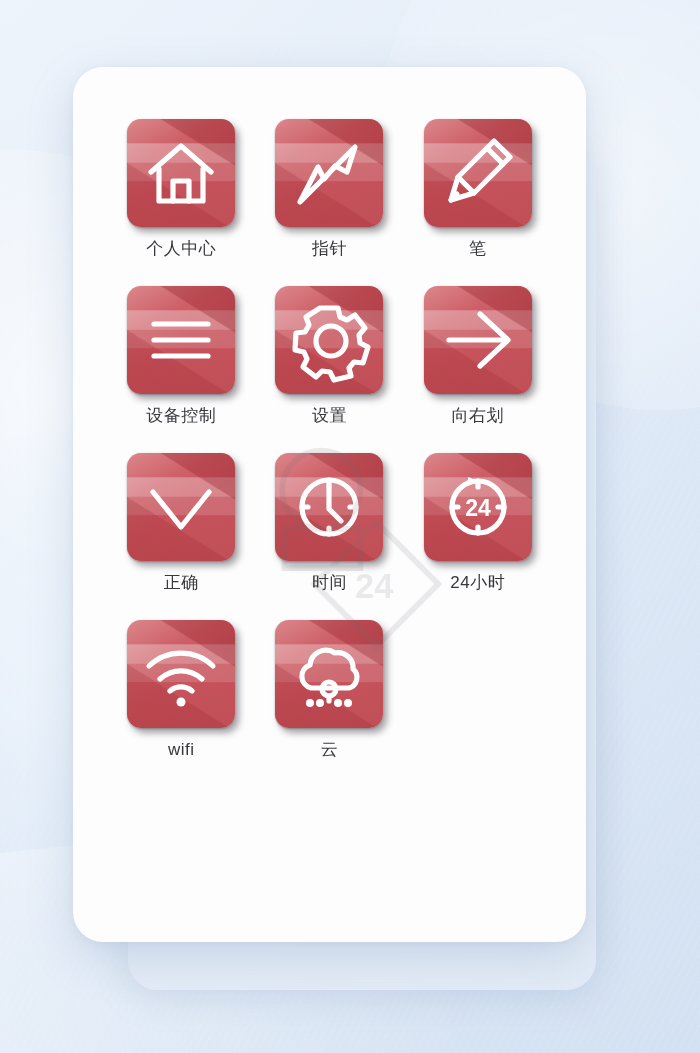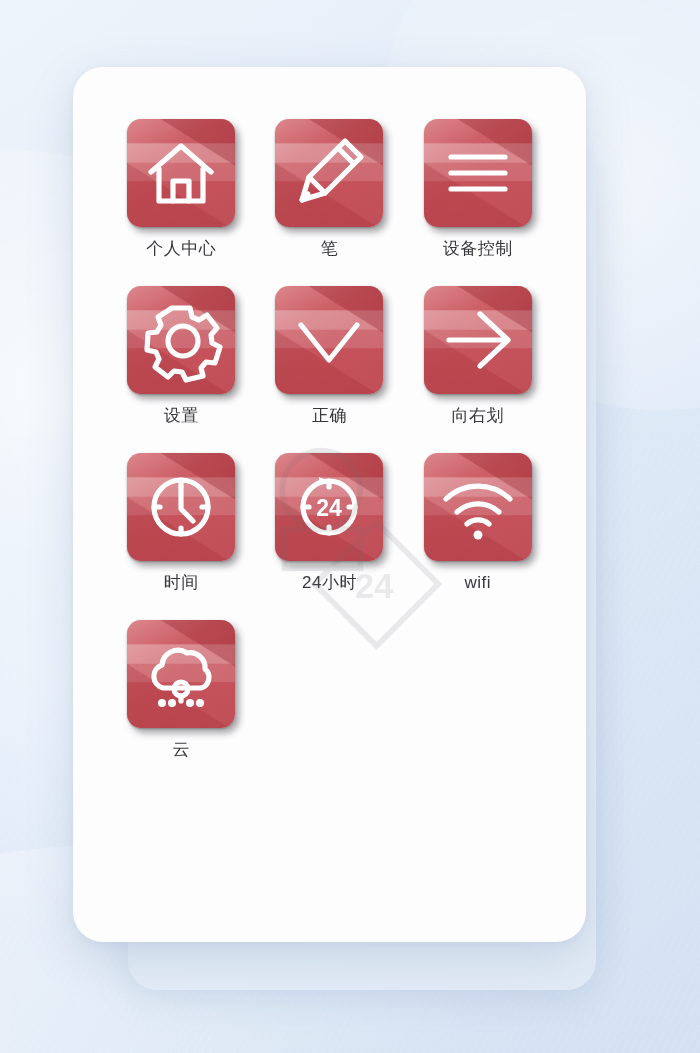--- a/index.html
+++ b/index.html
@@ -201,20 +201,30 @@
           <svg viewBox="0 0 108 108">
             <path d="M24 53 L54 27 L84 53"></path>
             <path d="M32 50 L32 82 L76 82 L76 50"></path>
             <path d="M46 82 L46 62 L62 62 L62 82"></path>
           </svg>
         </div>
       </div>
       <div class="tile-label">个人中心</div>
     </div>
 
+    <div class="grid-cell">
+      <div class="tile">
+        <div class="tile-glyph">
+          <svg viewBox="0 0 108 108">
+            <path d="M25 83 L80 28 L72 53 L60 47 L49 60 L43 48 Z"></path>
+          </svg>
+        </div>
+      </div>
+      <div class="tile-label">指针</div>
+    </div>
 
 
     <div class="grid-cell">
       <div class="tile">
         <div class="tile-glyph">
           <svg viewBox="0 0 108 108">
             <path d="M27 81 L34 58 L70 22 L86 38 L50 74 Z"></path>
             <path d="M34 58 L50 74"></path>
             <path d="M63 29 L79 45"></path>
             <path d="M27 81 L33 75" stroke-width="9"></path>
@@ -247,37 +257,37 @@
           </svg>
         </div>
       </div>
       <div class="tile-label">设置</div>
     </div>
 
     <div class="grid-cell">
       <div class="tile">
         <div class="tile-glyph">
           <svg viewBox="0 0 108 108">
-            <path d="M26 39 L54 74 L82 39" stroke-width="7"></path>
-          </svg>
-        </div>
-      </div>
-      <div class="tile-label">正确</div>
-    </div>
-
-    <div class="grid-cell">
-      <div class="tile">
-        <div class="tile-glyph">
-          <svg viewBox="0 0 108 108">
             <path d="M25 54 L82 54" stroke-width="7"></path>
             <path d="M56 28 L84 54 L56 80" stroke-width="7"></path>
           </svg>
         </div>
       </div>
       <div class="tile-label">向右划</div>
+    </div>
+
+    <div class="grid-cell">
+      <div class="tile">
+        <div class="tile-glyph">
+          <svg viewBox="0 0 108 108">
+            <path d="M26 39 L54 74 L82 39" stroke-width="7"></path>
+          </svg>
+        </div>
+      </div>
+      <div class="tile-label">正确</div>
     </div>
 
 
 
     <div class="grid-cell">
       <div class="tile">
         <div class="tile-glyph">
           <svg viewBox="0 0 108 108">
             <circle cx="54" cy="54" r="27"></circle>
             <path d="M54 27 L54 33" stroke-width="6"></path>

